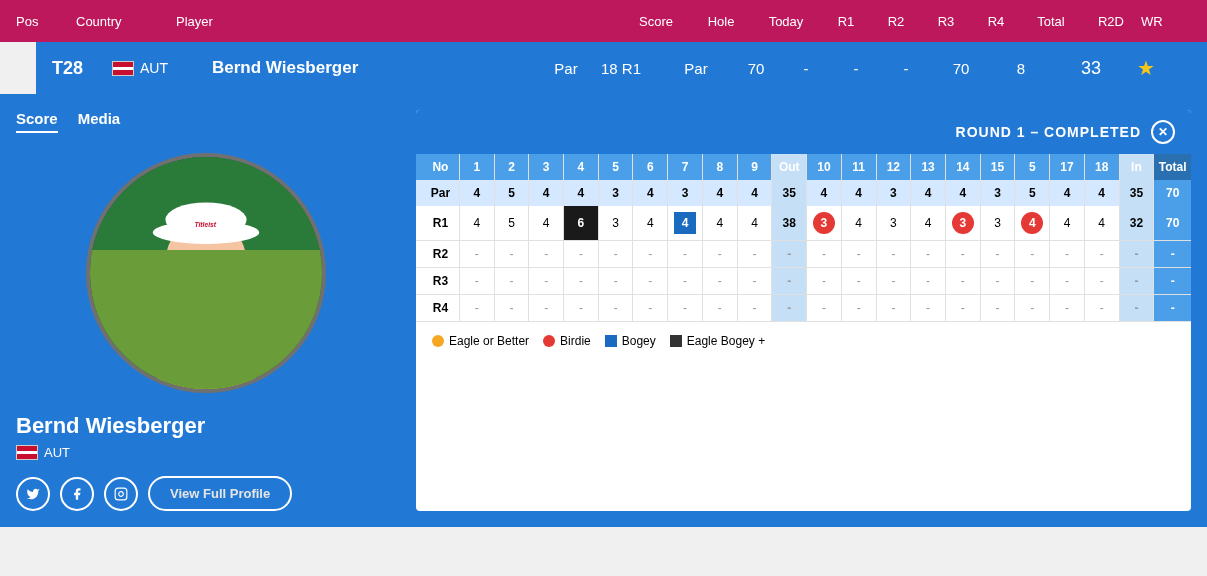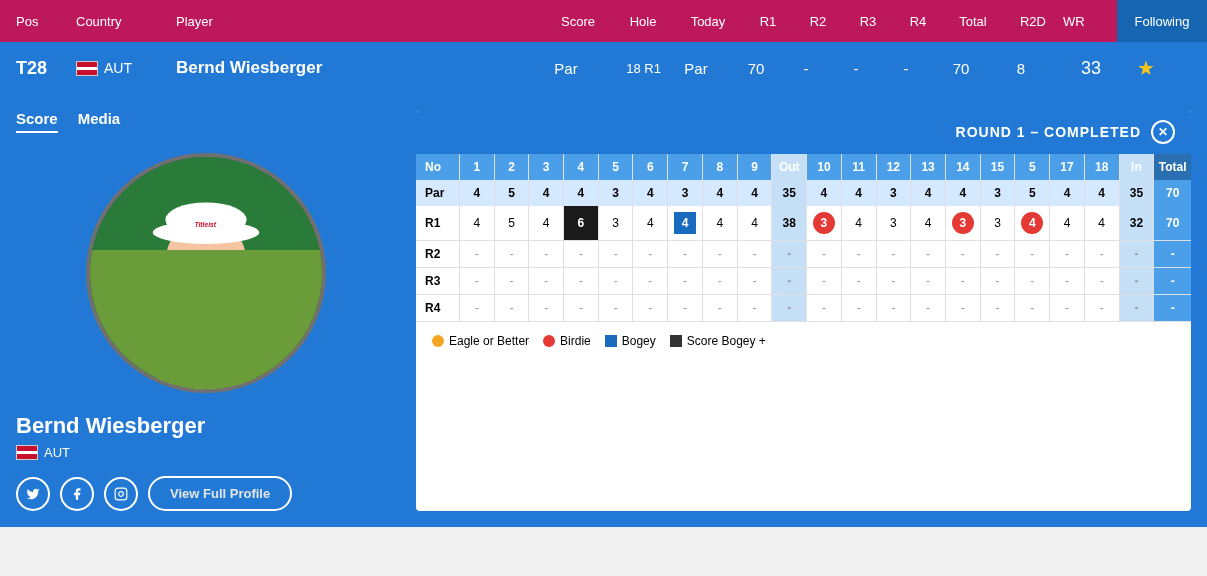--- a/index.html
+++ b/index.html
@@ -32,26 +32,27 @@
 
     
     .player-row {
       background: #2179d5;
       color: white;
       display: flex;
       align-items: center;
       padding: 0 16px;
       height: 52px;
       font-size: 14px;
+      margin-left: 36px;
     }
     .player-row .col-pos { width: 60px; font-size: 18px; font-weight: bold; }
     .player-row .col-country { width: 100px; display: flex; align-items: center; gap: 6px; }
     .player-row .col-player { flex: 1; font-size: 17px; font-weight: bold; }
     .player-row .col-score { width: 70px; text-align: center; font-size: 15px; }
-    .player-row .col-hole { width: 60px; text-align: right; font-size: 13px; }
+    .player-row .col-hole { width: 60px; text-align: left; font-size: 15px; }
     .player-row .col-today { width: 70px; text-align: center; font-size: 15px; }
     .player-row .col-r1 { width: 50px; text-align: center; font-size: 15px; }
     .player-row .col-r2 { width: 50px; text-align: center; font-size: 15px; }
     .player-row .col-r3 { width: 50px; text-align: center; font-size: 15px; }
     .player-row .col-r4 { width: 50px; text-align: center; font-size: 15px; }
     .player-row .col-total { width: 60px; text-align: center; font-size: 15px; }
     .player-row .col-r2d { width: 60px; text-align: center; font-size: 15px; }
     .player-row .col-wr { width: 50px; text-align: right; font-size: 18px; }
     .player-row .col-following { width: 90px; text-align: center; }
 
@@ -242,21 +243,21 @@
     .scorecard-table thead tr {
       background: #4a9fe8;
       color: white;
       font-weight: bold;
     }
     .scorecard-table .par-row {
       background: #d4e8ff;
       font-weight: bold;
     }
     .scorecard-table .col-label {
-      text-align: left;
+      text-align: center;
       padding-left: 9px;
       font-weight: bold;
       min-width: 40px;
     }
     .scorecard-table .out-col, .scorecard-table .in-col, .scorecard-table .total-col {
       background: #c5dff7;
       font-weight: bold;
     }
     .scorecard-table .total-col {
       background: #4a9fe8;
@@ -331,21 +332,20 @@
   <div class="col-score">Score</div>
   <div class="col-hole">Hole</div>
   <div class="col-today">Today</div>
   <div class="col-r1">R1</div>
   <div class="col-r2">R2</div>
   <div class="col-r3">R3</div>
   <div class="col-r4">R4</div>
   <div class="col-total">Total</div>
   <div class="col-r2d">R2D</div>
   <div class="col-wr">WR</div>
-  <div class="col-following">Following</div>
 </div>
 
 <div class="player-row">
   <div class="col-pos">T28</div>
   <div class="col-country">
     <span class="flag-aut"></span>
     <span>AUT</span>
   </div>
   <div class="col-player">Bernd Wiesberger</div>
   <div class="col-score">Par</div>
@@ -601,17 +601,17 @@
       <div class="legend-item">
         <div class="legend-dot" style="background:#e53935;"></div>
         <span>Birdie</span>
       </div>
       <div class="legend-item">
         <div class="legend-square" style="background:#1a6bbf;"></div>
         <span>Bogey</span>
       </div>
       <div class="legend-item">
         <div class="legend-square" style="background:#333;"></div>
-        <span>Score Bogey +</span>
+        <span>Eagle Bogey +</span>
       </div>
     </div>
   </div>
 </div>
 
 </body></html>

